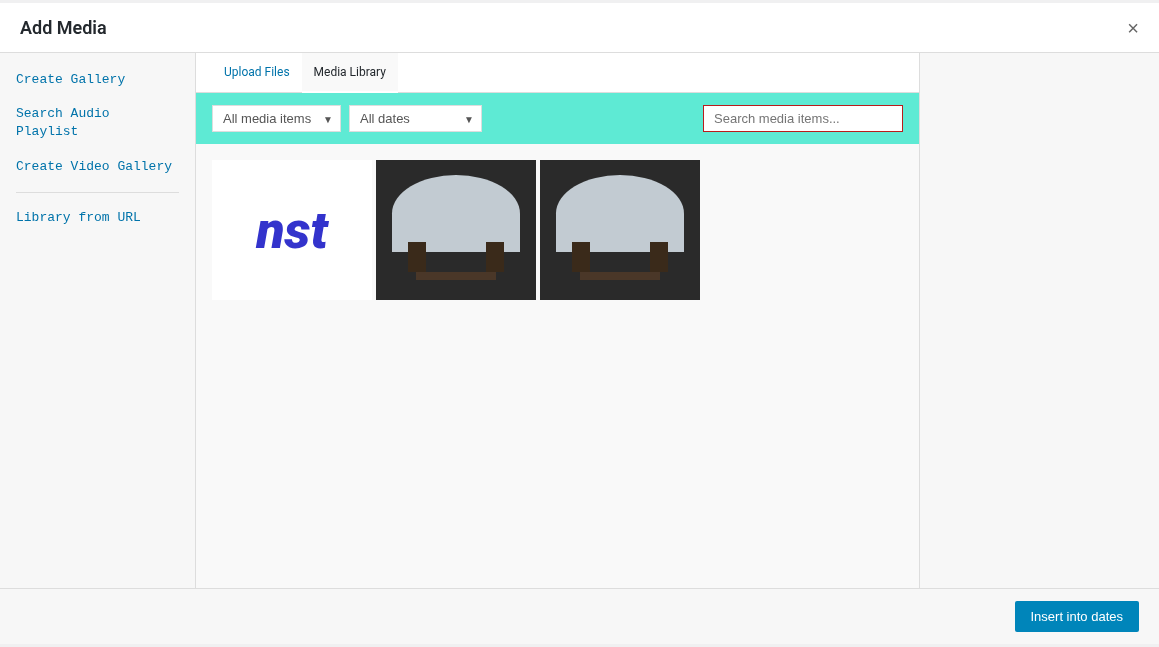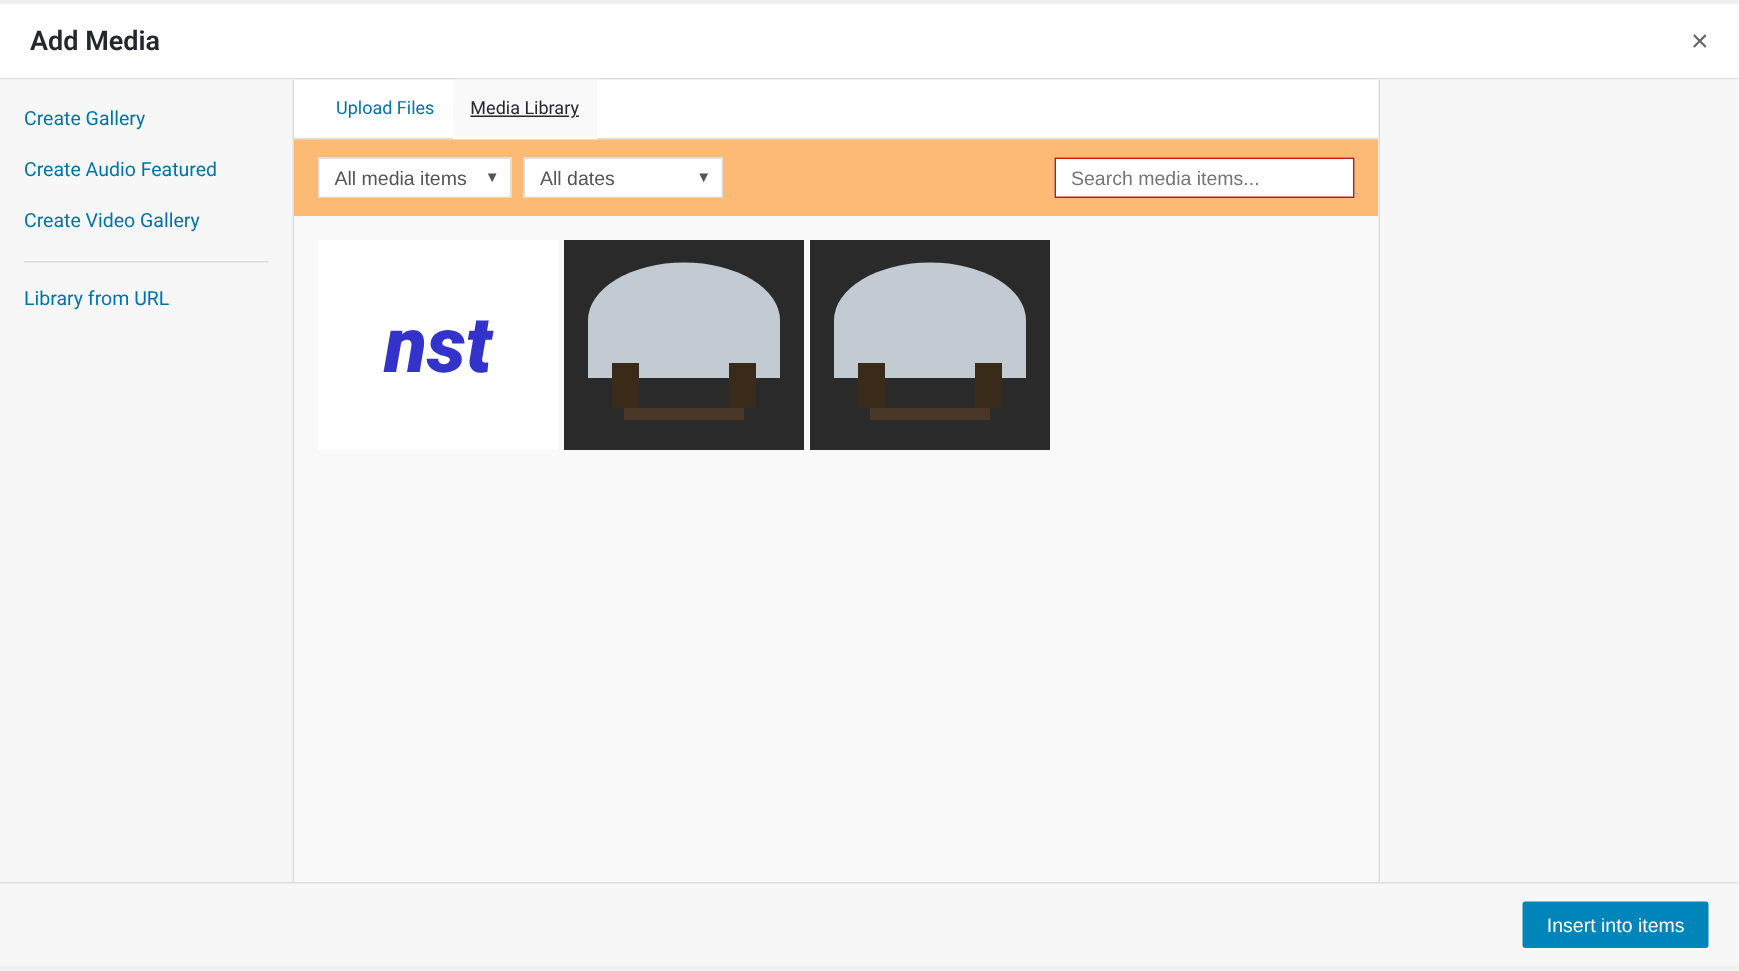--- a/index.html
+++ b/index.html
@@ -49,20 +49,21 @@
       flex: 1;
       overflow: hidden;
     }
     .sidebar {
       width: 196px;
       background: #f7f7f7;
       border-right: 1px solid #ddd;
       padding: 10px 0;
       display: flex;
       flex-direction: column;
+      font-family: Liberation Mono, monospace;
     }
     .sidebar-item {
       padding: 8px 16px;
       color: #0073aa;
       cursor: pointer;
       font-size: 13px;
       line-height: 1.4;
     }
     .sidebar-divider {
       border: none;
@@ -87,31 +88,30 @@
       cursor: pointer;
       font-size: 12px;
       color: #555;
       border-bottom: 2px solid transparent;
       margin-bottom: -1px;
     }
     .tab.active {
       color: #23282d;
       border-bottom: 2px solid #fff;
       background: #f9f9f9;
-      text-decoration: underline;
     }
     .tab:not(.active) {
       color: #0073aa;
     }
     .toolbar {
       display: flex;
       align-items: flex-start;
       padding: 12px 16px;
       gap: 8px;
-      background: #fdba74;
+      background: #5eead4;
     }
     .select-wrapper {
       position: relative;
       display: inline-block;
     }
     .toolbar-select {
       appearance: none;
       -webkit-appearance: none;
       background: #fff;
       border: 1px solid #ddd;
@@ -247,21 +247,21 @@
 <body>
 
 <div class="modal">
   <div class="modal-header">
     <span class="modal-title">Add Media</span>
     <button class="modal-close">×</button>
   </div>
   <div class="modal-body">
     <div class="sidebar">
       <div class="sidebar-item">Create Gallery</div>
-      <div class="sidebar-item">Create Audio Featured</div>
+      <div class="sidebar-item">Search Audio Playlist</div>
       <div class="sidebar-item">Create Video Gallery</div>
       <hr class="sidebar-divider">
       <div class="sidebar-item">Library from URL</div>
     </div>
     <div class="main-content">
       <div class="tabs">
         <div class="tab">Upload Files</div>
         <div class="tab active">Media Library</div>
       </div>
       <div class="toolbar">
@@ -309,15 +309,15 @@
               <div class="room-chair-left"></div>
               <div class="room-chair-right"></div>
             </div>
           </div>
         </div>
       </div>
     </div>
     <div class="right-panel"></div>
   </div>
   <div class="modal-footer">
-    <button class="insert-btn">Insert into items</button>
+    <button class="insert-btn">Insert into dates</button>
   </div>
 </div>
 
 </body></html>

